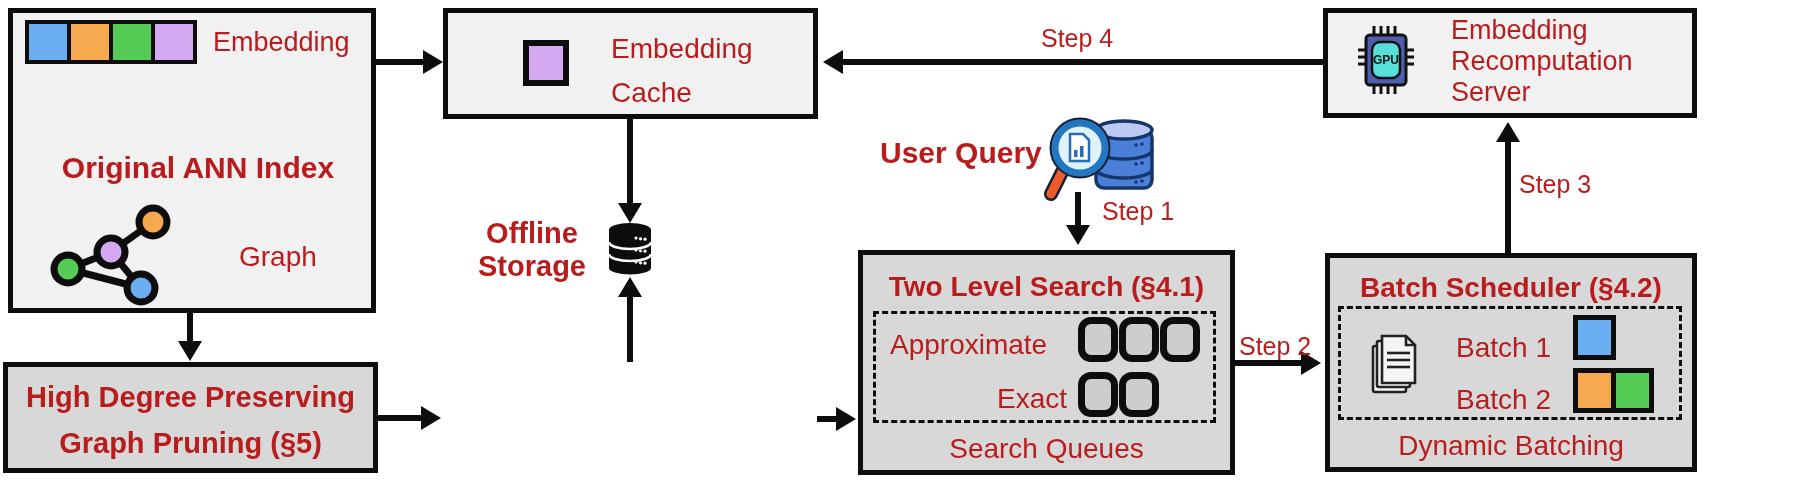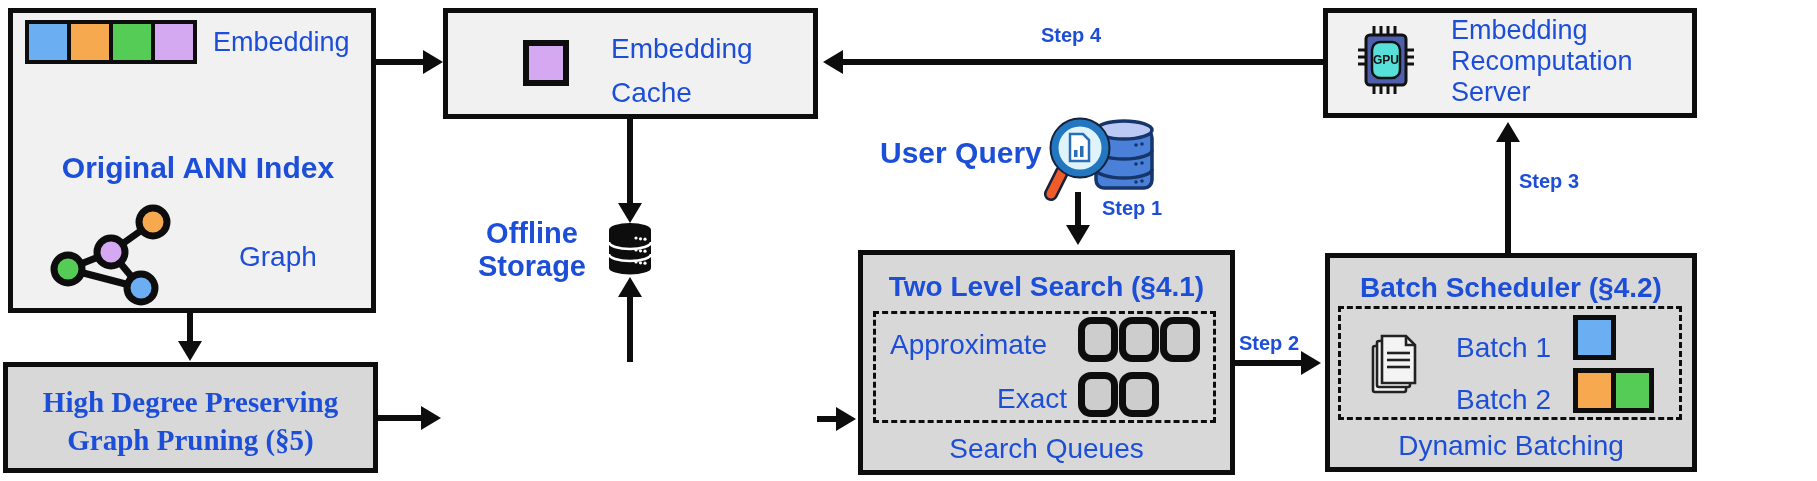--- a/index.html
+++ b/index.html
@@ -1,18 +1,18 @@
 <!DOCTYPE html>
 <html><head>
 <meta charset="utf-8">
 <style>
   html,body { margin:0; padding:0; background:#ffffff; }
   .canvas {
     position:relative; width:1817px; height:481px; background:#ffffff;
-    font-family:"Liberation Sans", sans-serif; color:#1d4ed8; overflow:hidden;
+    font-family:"Liberation Sans", sans-serif; color:#b91c1c; overflow:hidden;
   }
   .abs { position:absolute; }
   .box { position:absolute; border:5px solid #0d0d0d; box-sizing:border-box; }
   .light { background:#f1f1f1; }
   .dark  { background:#d8d8d8; }
   .bold { font-weight:bold; }
   .center { text-align:center; }
   .arrows { position:absolute; left:0; top:0; pointer-events:none; }
   .dashed-box { position:absolute; border:3px dashed #0d0d0d; box-sizing:border-box; }
 
@@ -25,21 +25,21 @@
 
   .queue-row { position:absolute; display:flex; gap:1px; }
   .queue-slot { width:26px; height:31px; background:#cdcdcd; border:7px solid #0d0d0d; border-radius:13px; }
 
   .cache-sq { position:absolute; width:34px; height:34px; border:6px solid #0d0d0d; }
 
   .t27 { font-size:27px; }
   .t28 { font-size:28px; }
   .t29 { font-size:29px; }
   .t30 { font-size:30px;padding-left:12px; }
-  .step { position:absolute; font-size:20px; font-weight:bold; }
+  .step { position:absolute; font-size:25px; font-weight:normal; }
 </style>
 </head>
 <body>
 
 <div class="canvas">
 
   <svg class="arrows" width="1817" height="481">
     <g stroke="#0d0d0d" stroke-width="6" fill="#0d0d0d">
 
       <line x1="376" y1="62" x2="426" y2="62"></line>
@@ -119,21 +119,21 @@
       <circle cx="29" cy="29" r="1.6"></circle>
         <circle cx="33.5" cy="29.8" r="1.6"></circle>
         <circle cx="38" cy="30.2" r="1.6"></circle>
       <circle cx="29" cy="41" r="1.6"></circle>
         <circle cx="33.5" cy="41.8" r="1.6"></circle>
         <circle cx="38" cy="42.2" r="1.6"></circle>
     </g>
   </svg>
 
   <div class="box dark" style="left:3px; top:362px; width:375px; height:111px;">
-    <div class="abs bold t29 center" style="left:0; right:0; top:16px; line-height:38px;font-family:Liberation Serif, serif;">High Degree Preserving Graph Pruning (§5)</div>
+    <div class="abs bold t29 center" style="left:0; right:0; top:7px; line-height:46px;">High Degree Preserving Graph Pruning (§5)</div>
   </div>
 
 
   <div class="abs bold t30" style="left:868px; top:136px;">User Query</div>
   <svg class="abs" style="left:1044px; top:114px;" width="120" height="90" viewBox="0 0 120 90">
 
     <g>
       <rect x="52" y="16" width="56" height="58" rx="8" fill="#4a80d8" stroke="#16366b" stroke-width="3.5"></rect>
       <path d="M52,36 a28,9 0 0 0 56,0" stroke="#16366b" stroke-width="3.5" fill="none"></path>
       <path d="M52,55 a28,9 0 0 0 56,0" stroke="#16366b" stroke-width="3.5" fill="none"></path>

